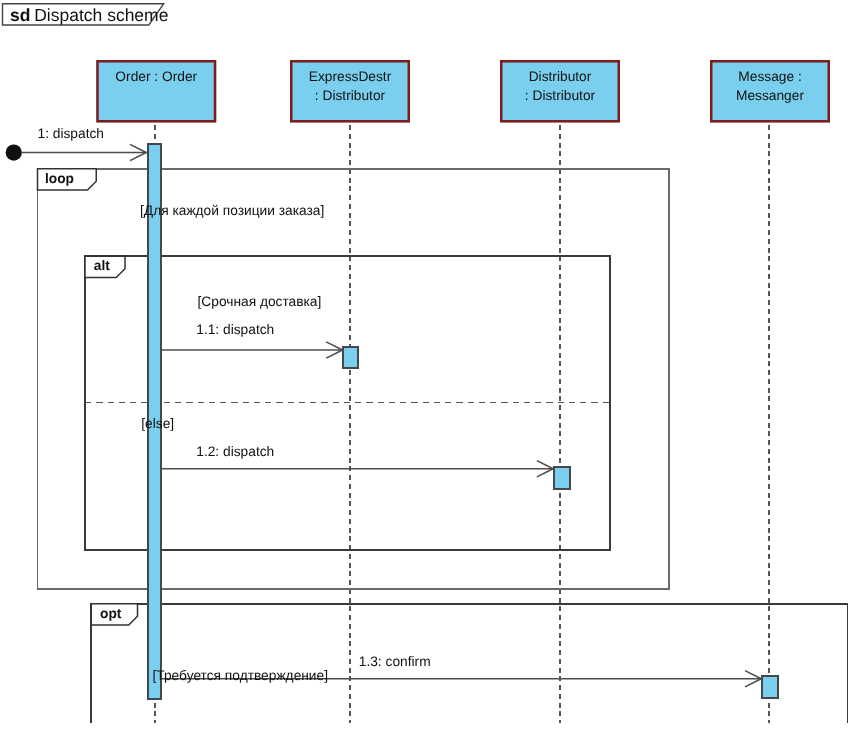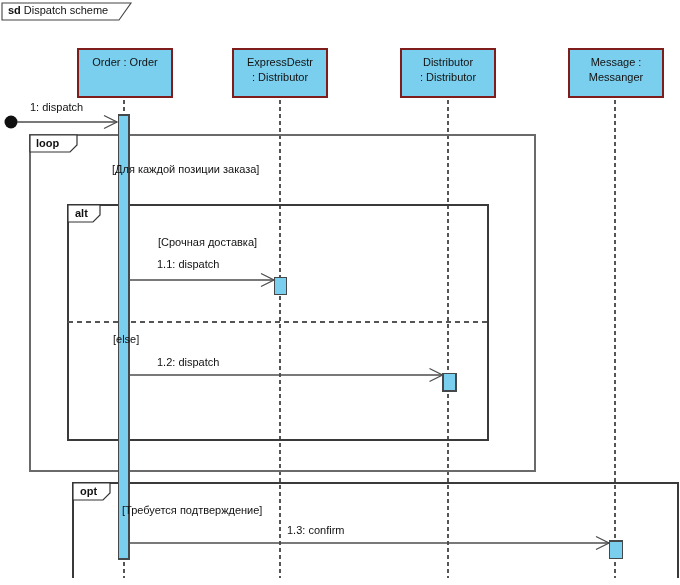--- a/index.html
+++ b/index.html
@@ -9,21 +9,21 @@
   }
   #diagram-svg{position:absolute;left:0;top:0;}
   .txt{position:absolute;font-size:11px;line-height:12px;white-space:nowrap;color:#111;}
   .op{position:absolute;font-size:11px;font-weight:bold;color:#111;white-space:nowrap;}
   .head{
     position:absolute;width:92px;height:41px;background:#7bcfee;border:2px solid #7f1d1d;
     display:flex;flex-direction:column;align-items:center;padding-top:5px;box-sizing:content-box;
     font-size:11px;line-height:15px;text-align:center;color:#121212;
   }
   .head span{display:block;}
-  #frame-title{position:absolute;left:8px;top:4px;font-size:11px;}
+  #frame-title{position:absolute;left:8px;top:4px;font-size:14px;}
   #frame-title .kw{font-weight:bold;margin-right:3px;}
 </style>
 </head>
 <body>
 
 <div id="canvas">
 
   <svg id="diagram-svg" width="680" height="585" viewBox="0 0 680 585">
 
     <line x1="124" y1="93" x2="124" y2="578" stroke="#555" stroke-width="1.2" stroke-dasharray="4 3" shape-rendering="crispEdges"></line>
@@ -89,20 +89,20 @@
     <span>Messanger</span>
   </div>
 
   <div class="op" style="left:36px;top:137px;">loop</div>
   <div class="op" style="left:75px;top:207px;">alt</div>
   <div class="op" style="left:80px;top:485px;">opt</div>
 
   <div class="txt" style="left:112px;top:163px;">[Для каждой позиции заказа]</div>
   <div class="txt" style="left:113px;top:236px;margin-left:45px;">[Срочная доставка]</div>
   <div class="txt" style="left:113px;top:333px;text-align:right;">[else]</div>
-  <div class="txt" style="left:122px;top:504px;">[Требуется подтверждение]</div>
+  <div class="txt" style="left:122px;top:535px;">[Требуется подтверждение]</div>
 
   <div class="txt" style="left:30px;top:101px;">1: dispatch</div>
   <div class="txt" style="left:157px;top:258px;">1.1: dispatch</div>
   <div class="txt" style="left:157px;top:356px;">1.2: dispatch</div>
   <div class="txt" style="left:287px;top:524px;">1.3: confirm</div>
 
 </div>
 
 </body></html>

